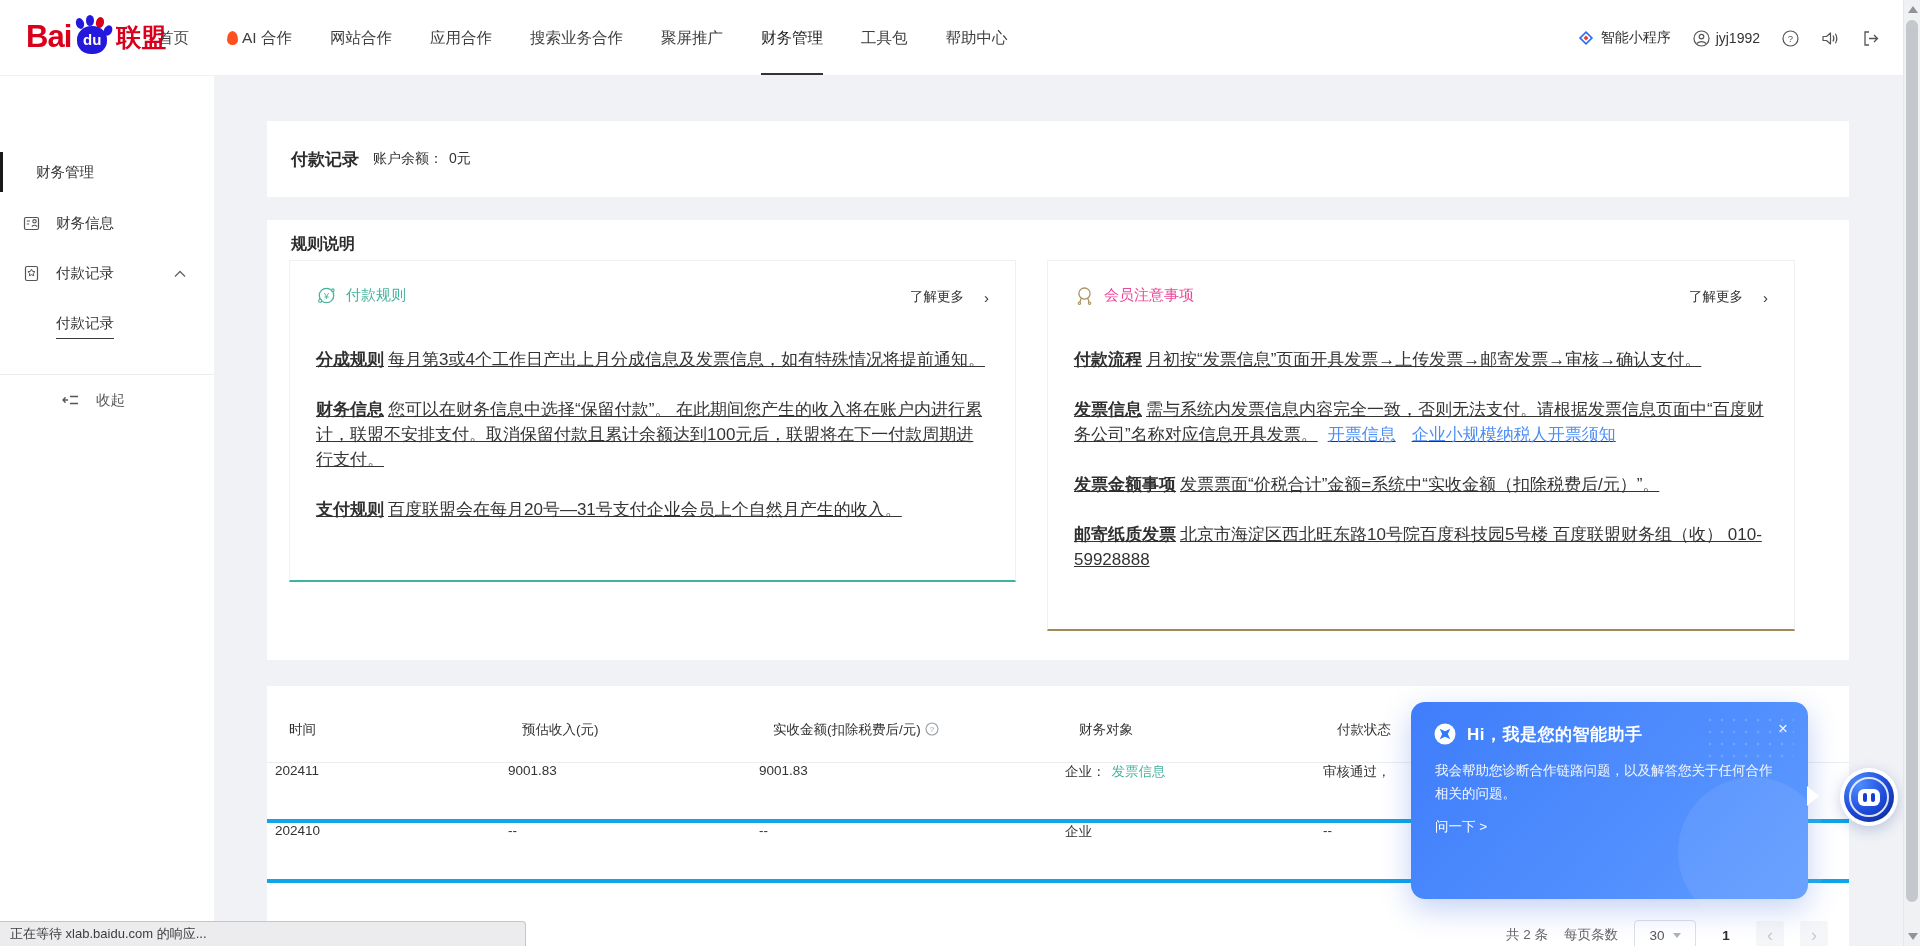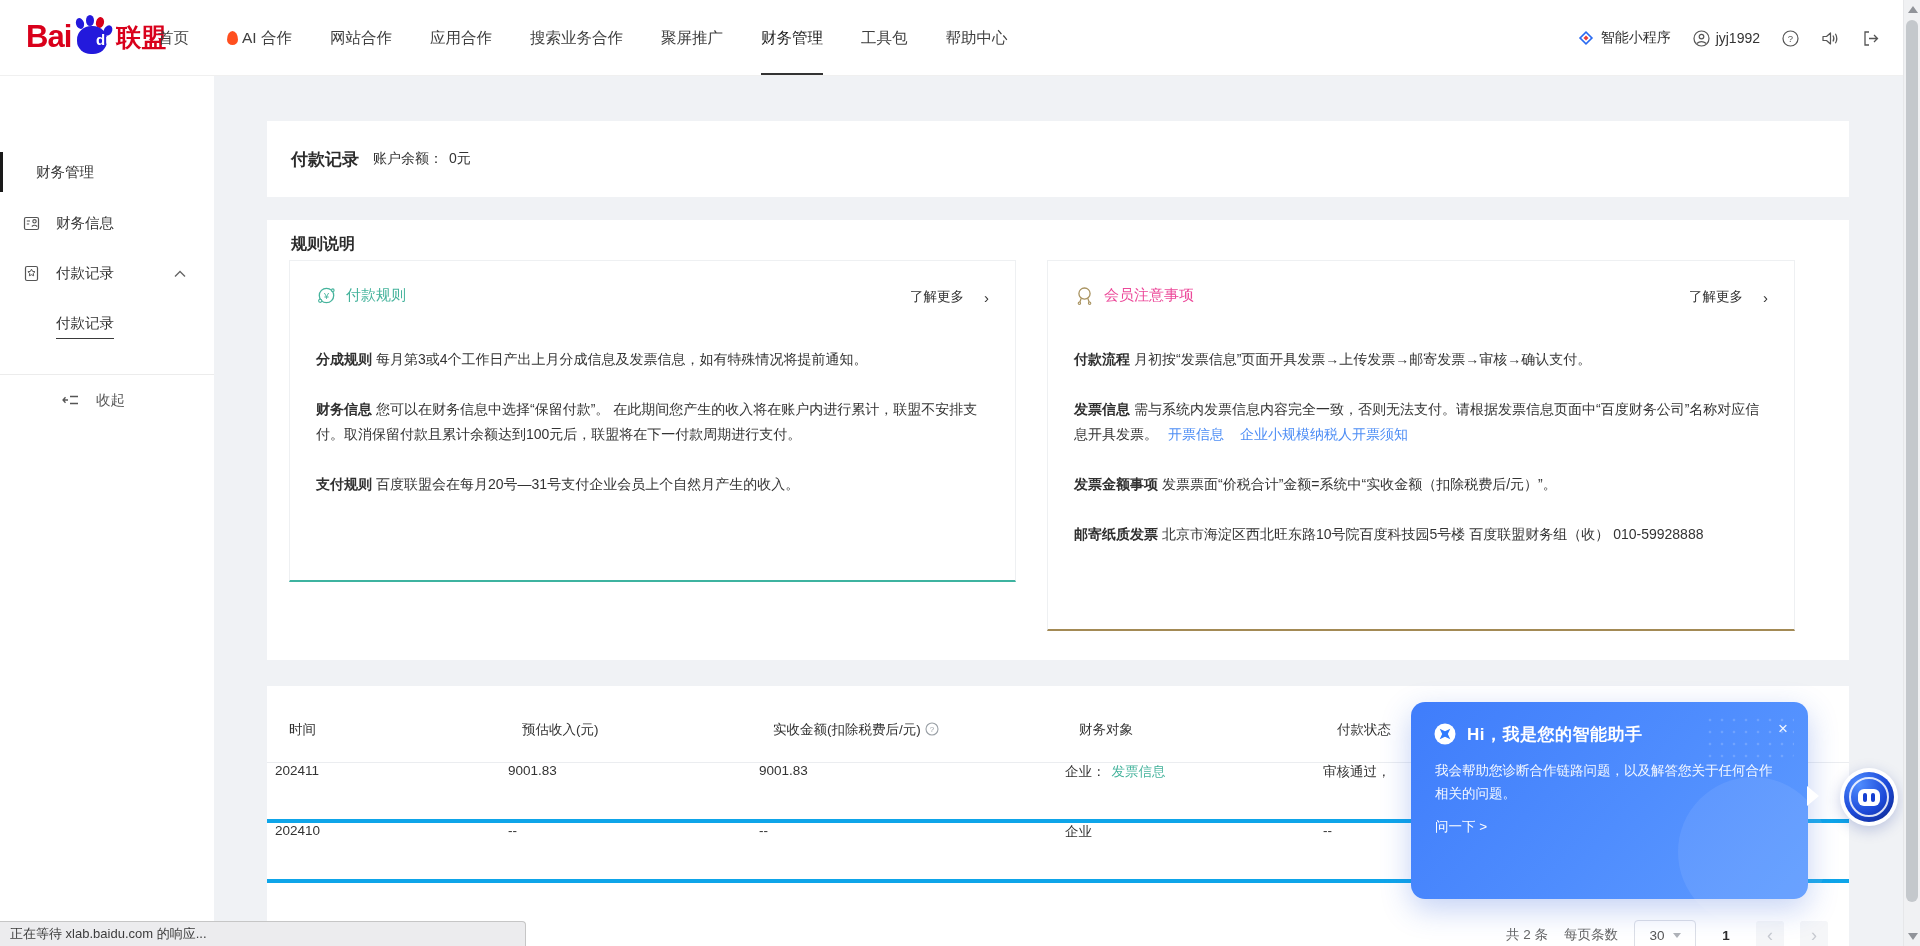--- a/index.html
+++ b/index.html
@@ -8,21 +8,21 @@
     position:relative; overflow:hidden; background:#f0f2f5;
     font-family:"Liberation Sans","DejaVu Sans",sans-serif; color:#333;
   }
   
   .topnav { position:absolute; top:0; left:0; width:1920px; height:76px; background:#fff;
             border-bottom:1px solid #f0f0f0; z-index:30; }
   .logo { position:absolute; left:26px; top:17px; display:flex; align-items:center; cursor:pointer; }
   .logo-bai { font-size:31px; font-weight:bold; color:#d9001b; letter-spacing:-1px; }
   .paw { position:relative; width:40px; height:40px; margin:0 1px 0 2px; }
   .paw .pad { position:absolute; left:4px; top:9px; width:30px; height:28px; background:#2319dc; border-radius:48% 48% 46% 46%; }
-  .paw .du { position:absolute; left:4px; top:14px; width:30px; text-align:center; color:#fff; font-size:15px; font-weight:bold;margin-left:13px; }
+  .paw .du { position:absolute; left:4px; top:14px; width:30px; text-align:center; color:#fff; font-size:15px; font-weight:bold; }
   .paw .toe { position:absolute; width:8px; height:11px; border-radius:50%; background:#2319dc; }
   .paw .t1 { left:3px; top:1px; transform:rotate(-18deg); }
   .paw .t2 { left:13px; top:-2px; }
   .paw .t3 { left:23px; top:0px; transform:rotate(14deg); background:#d9001b; }
   .paw .t4 { left:31px; top:8px; transform:rotate(28deg); }
   .logo-union { font-size:25px; font-weight:bold; color:#d9001b; margin-left:2px; }
   .nav-menu { position:absolute; left:158px; top:0; height:76px; display:flex; gap:38px; align-items:stretch; }
   .nav-item { position:relative; display:flex; align-items:center; gap:4px; font-size:15.5px; color:#3f3f3f; cursor:pointer; white-space:nowrap; }
   .nav-item.active { color:#222; }
   .nav-item.active::after { content:""; position:absolute; left:0; right:0; bottom:1px; height:2px; background:#333; }
@@ -55,21 +55,21 @@
   .rules-title { position:absolute; left:24px; top:14px; font-size:16px; font-weight:bold; color:#2b2b2b; }
   .rule-card { position:absolute; top:40px; background:#fff; border:1px solid #eef0f2; }
   .rule-card.left  { left:22px;  width:727px; height:322px; border-bottom:2px solid #3eb3a0; }
   .rule-card.right { left:780px; width:748px; height:371px; border-bottom:2px solid #a38a55; }
   .rule-head { position:absolute; left:26px; top:24px; display:flex; align-items:center; gap:9px; font-size:15px; }
   .rule-card.left  .rule-head { color:#45b39c; }
   .rule-card.right .rule-head { color:#ec4899; }
   .rule-more { position:absolute; right:26px; top:27px; font-size:13.5px; color:#333; cursor:pointer; display:flex; align-items:center; gap:20px; }
   .rule-more .gt { font-size:15px; }
   .rule-body { position:absolute; left:26px; right:26px; top:86px; }
-  .rule-line { font-size:14px; line-height:25px; color:#333; margin-bottom:25px; }
+  .rule-line { font-size:17px; line-height:25px; color:#333; margin-bottom:25px;text-decoration:underline; }
   .rule-line:last-child { margin-bottom:0; }
   .rule-lead { font-weight:bold; margin-right:4px; color:#2f2f2f; }
   .rule-link { color:#4d8df5; margin-left:16px; cursor:pointer; text-decoration:none; }
   .rule-link:first-of-type { margin-left:10px; }
   
   .card-table { left:267px; top:686px; width:1582px; height:274px; }
   .t-header { display:flex; align-items:center; height:77px; padding:12px 0 0 22px; border-bottom:1px solid #ebedf0; font-size:13.5px; color:#333; }
   .t-row { display:flex; align-items:flex-start; height:60px; padding-left:8px; border-bottom:4px solid #0ea5e9; font-size:13.5px; color:#333; }
   .tc1 { width:233px; } .tc2 { width:251px; } .tc3 { width:306px; } .tc4 { width:258px; } .tc5 { flex:1; }
   .tc3 .help { margin-left:4px; vertical-align:-2px; cursor:pointer; }

